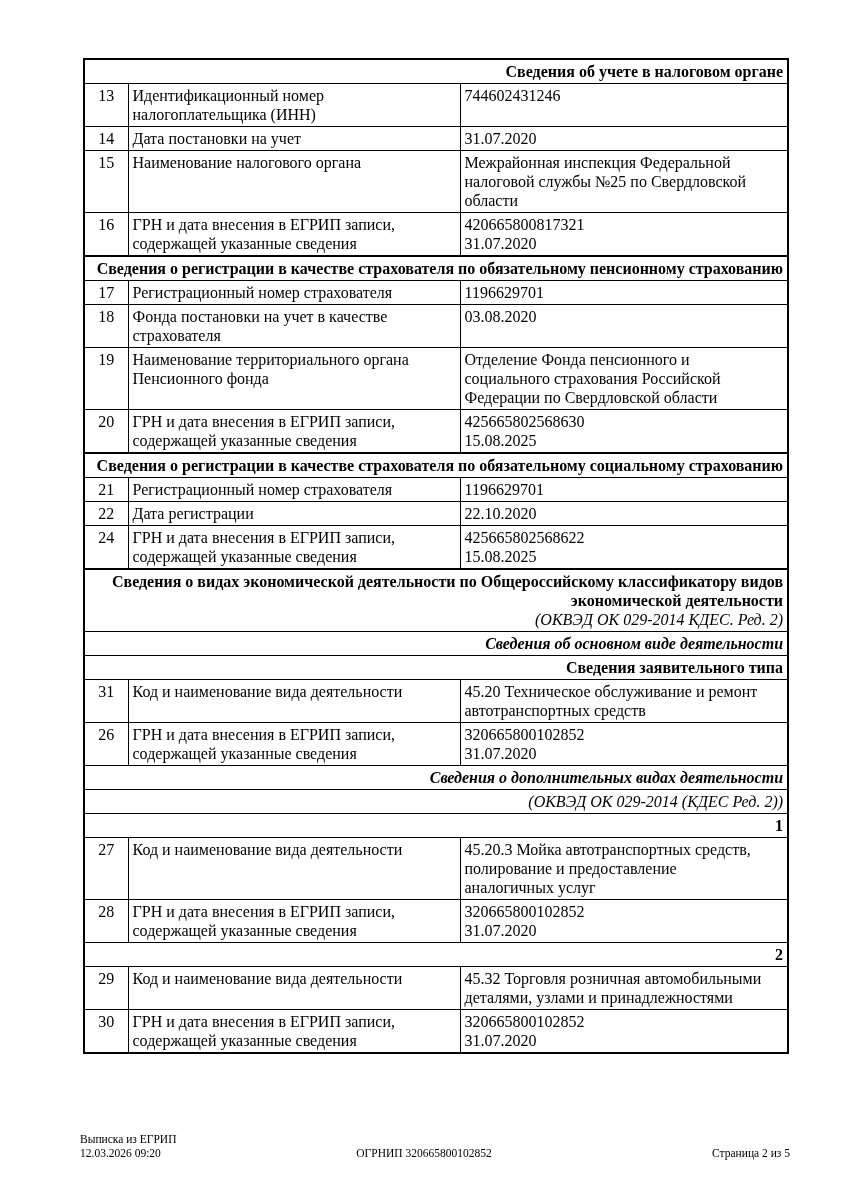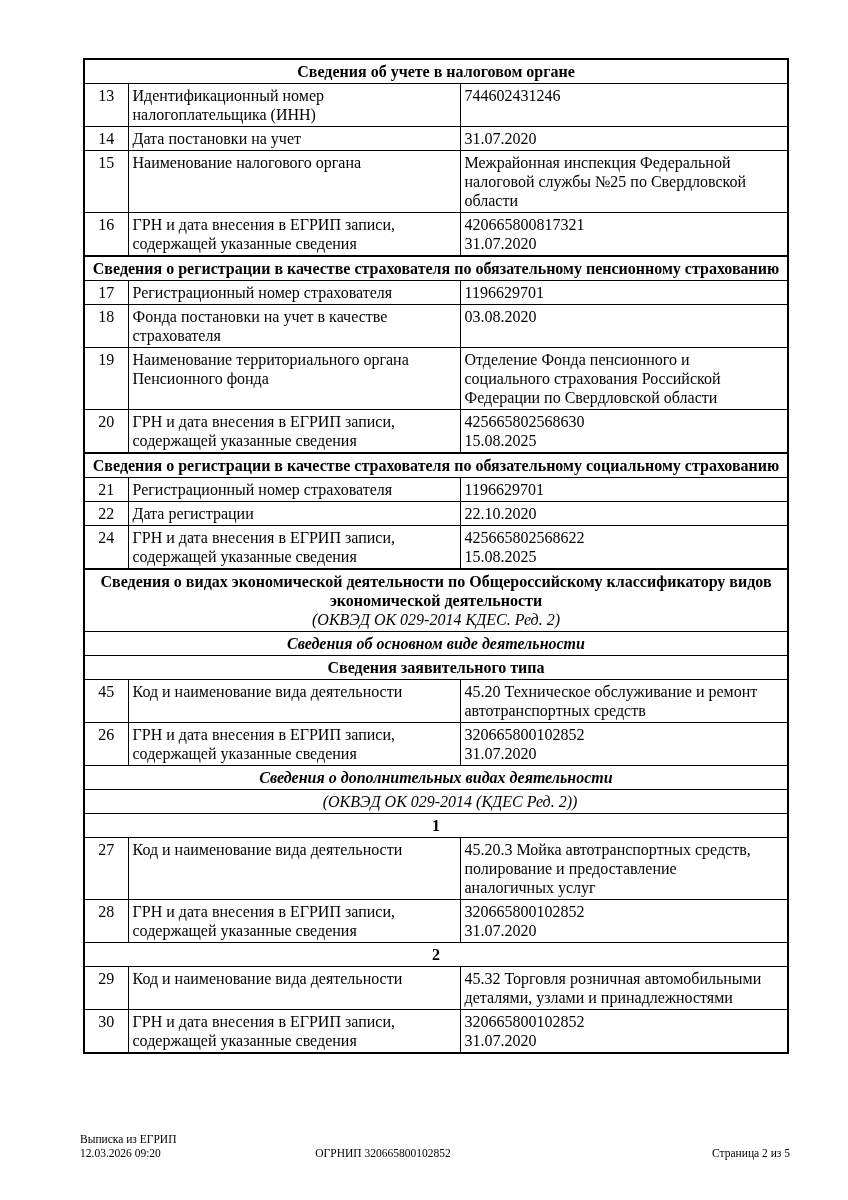--- a/index.html
+++ b/index.html
@@ -26,21 +26,21 @@
   .doc-table td {
     border: 1px solid #000;
     vertical-align: top;
     padding: 2px 4px;
     font-size: 16px;
     line-height: 19px;
     overflow: hidden;
   }
   tr.thick td { border-top-width: 2px; }
   td.sec {
-    text-align: center;
+    text-align: right;
     font-weight: bold;
     border-radius: 6px;
   }
   td.sec.it, .sub-it {
     font-style: italic;
   }
   td.sec .sub-it { font-weight: normal; }
   td.sec.plain { font-weight: normal; font-style: italic; padding-left: 32px; }
   td.num { text-align: center; }
   td.val div { white-space: nowrap; }
@@ -48,21 +48,21 @@
     position: absolute;
     left: 80px;
     top: 1132px;
     font-size: 11.5px;
     line-height: 14px;
   }
   .footer-center {
     position: absolute;
     left: 0;
     top: 1146px;
-    width: 766px;
+    width: 848px;
     text-align: center;
     font-size: 11.5px;
     line-height: 14px;
   }
   .footer-right {
     position: absolute;
     right: 58px;
     top: 1146px;
     font-size: 11.5px;
     line-height: 14px;
@@ -177,21 +177,21 @@
         <div class="sub-it">(ОКВЭД ОК 029-2014 КДЕС. Ред. 2)</div>
       </td>
     </tr>
     <tr>
       <td colspan="3" class="sec it">Сведения об основном виде деятельности</td>
     </tr>
     <tr>
       <td colspan="3" class="sec">Сведения заявительного типа</td>
     </tr>
     <tr>
-      <td class="num">45</td>
+      <td class="num">31</td>
       <td class="lbl">Код и наименование вида деятельности</td>
       <td class="val">
         <div>45.20 Техническое обслуживание и ремонт</div>
         <div>автотранспортных средств</div>
       </td>
     </tr>
     <tr>
       <td class="num">26</td>
       <td class="lbl">ГРН и дата внесения в ЕГРИП записи, содержащей указанные сведения</td>
       <td class="val">

